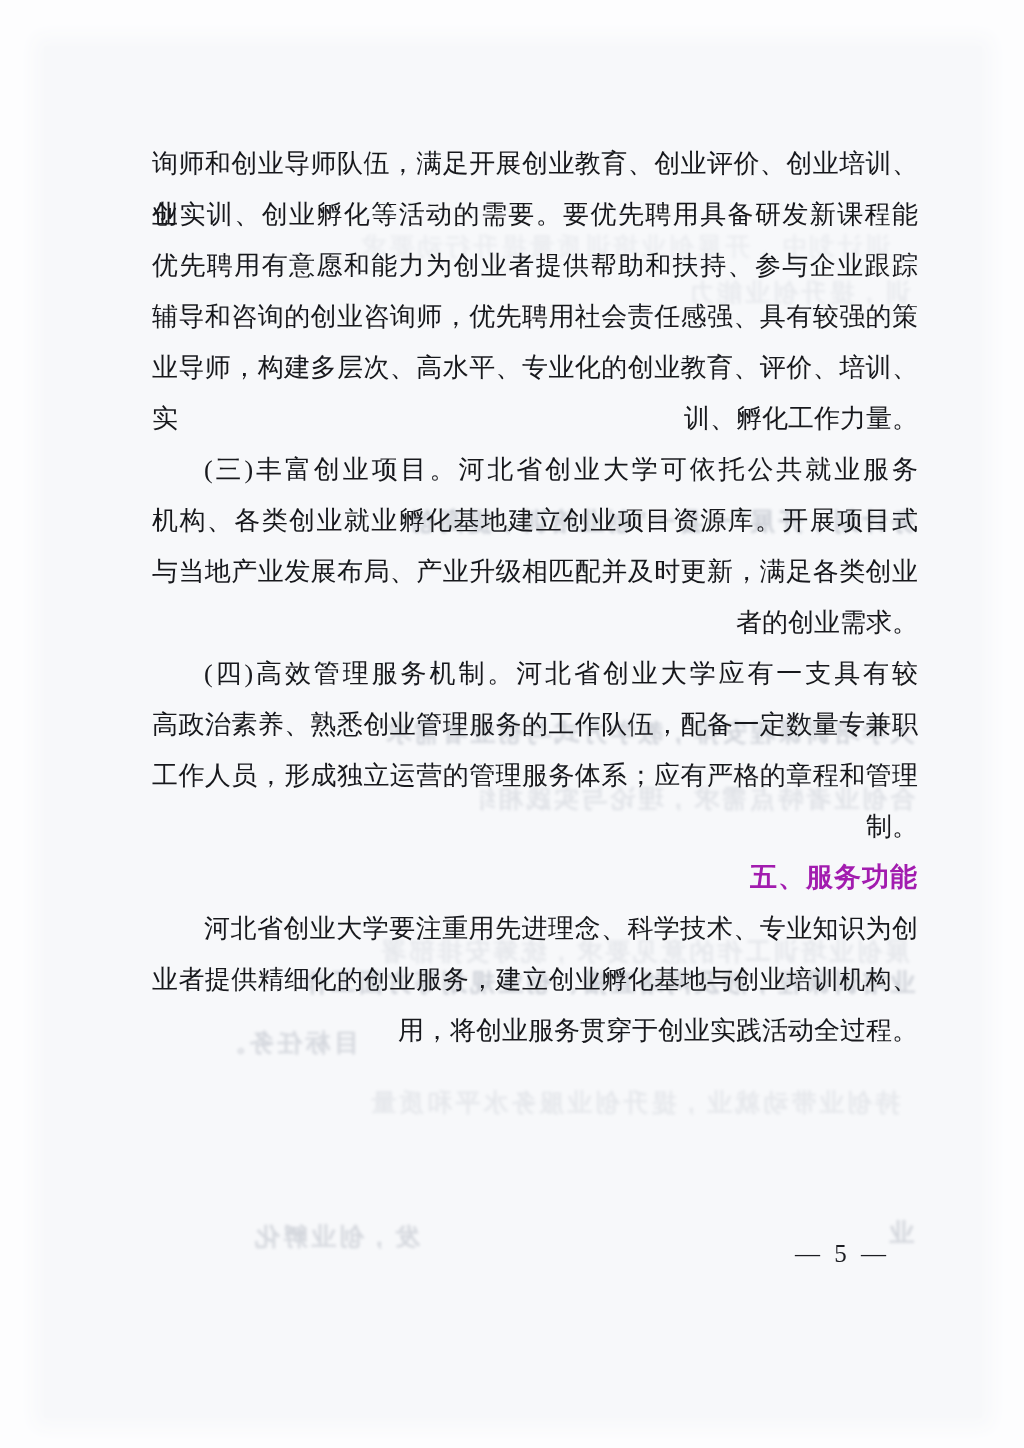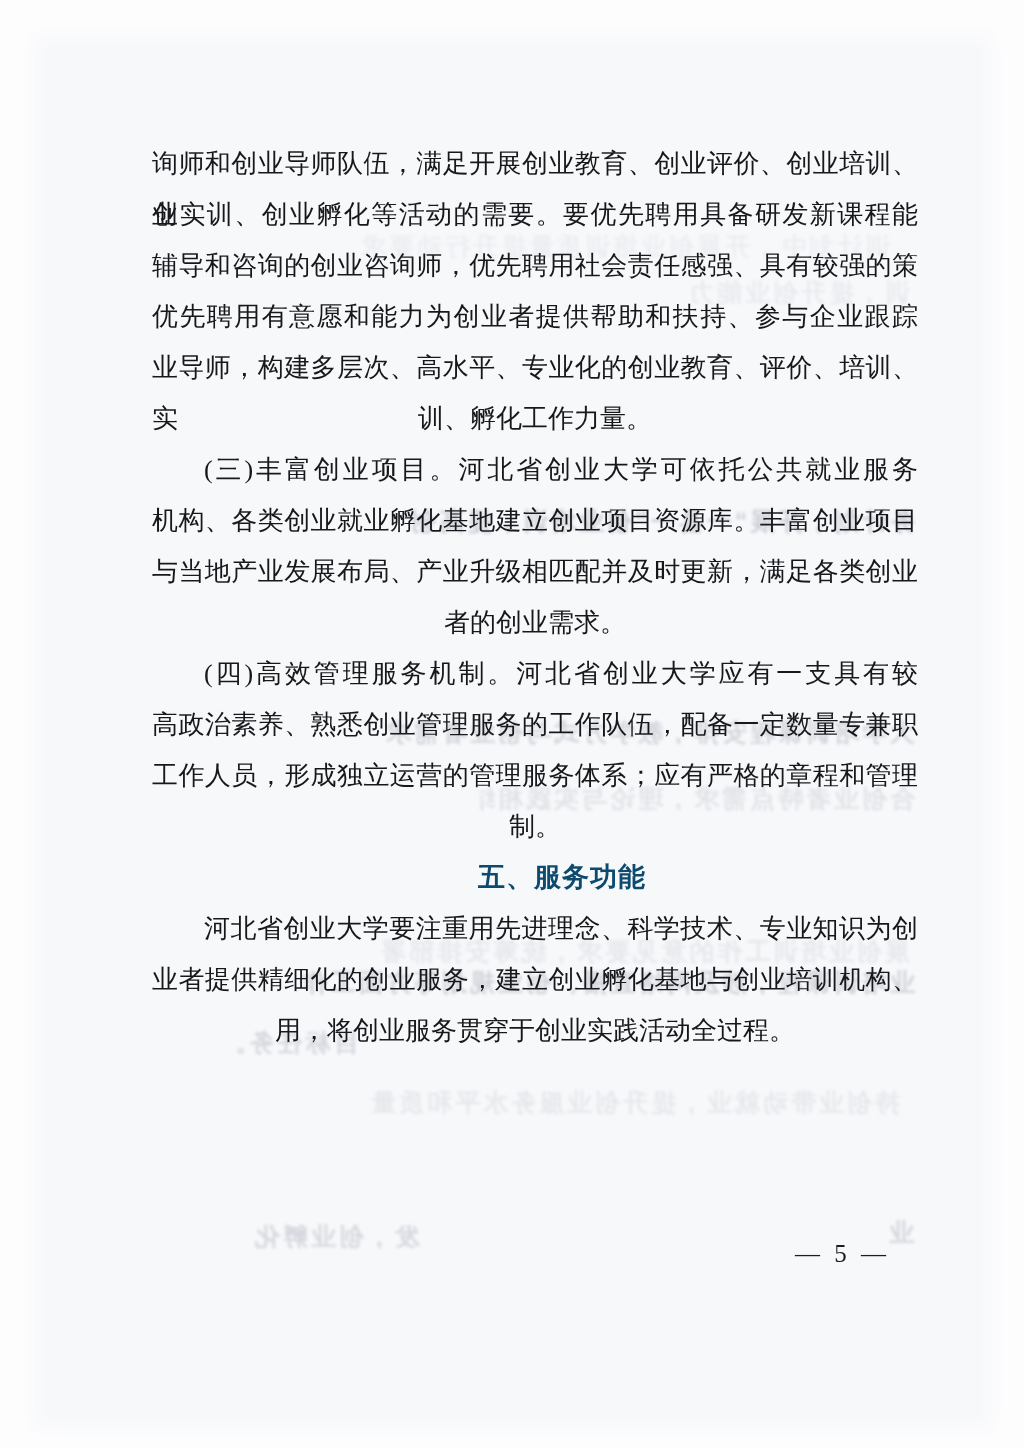--- a/index.html
+++ b/index.html
@@ -48,38 +48,38 @@
     left: 152px;
     top: 138px;
     width: 766px;
   }
   .line {
     height: 51px;
     line-height: 51px;
     font-size: 26px;
     color: #17181c;
     white-space: nowrap;
-    text-align: center;
+    text-align: right;
   }
   
   .line.j {
     text-align: justify;
     text-align-last: justify;
     text-justify: inter-character;
     white-space: normal;
   }
   .line.ind {
     text-indent: 2em;
   }
   .line.head {
     font-family: "Liberation Sans", "DejaVu Sans", sans-serif;
     font-weight: 700;
     font-size: 27px;
     letter-spacing: 1px;
-    color: #0c4a6e;
+    color: #a21caf;
   }
   .page-number {
     position: absolute;
     top: 1240px;
     right: 134px;
     font-size: 25px;
     letter-spacing: 4px;
     color: #1c1d22;
     font-family: "Liberation Serif", "DejaVu Serif", serif;
   }
@@ -100,26 +100,26 @@
       <div class="bleed" style="left: 200px; top: 966px; width: 715px; opacity: 0.28;">业培训课程，涉及网络直播、创业规划等方面工作</div>
       <div class="bleed" style="left: 148px; top: 1026px; width: 210px; opacity: 0.24;">目标任务。</div>
       <div class="bleed" style="left: 150px; top: 1086px; width: 750px; opacity: 0.12;">持创业带动就业，提升创业服务水平和质量</div>
       <div class="bleed" style="left: 140px; top: 1220px; width: 280px; opacity: 0.24;">发，创业孵化</div>
       <div class="bleed" style="left: 868px; top: 1216px; width: 46px; opacity: 0.26;">业</div>
     </div>
 
   <div class="doc-body" id="doc-body">
       <div class="line j">询师和创业导师队伍，满足开展创业教育、创业评价、创业培训、创</div>
       <div class="line j">业实训、创业孵化等活动的需要。要优先聘用具备研发新课程能</div>
+      <div class="line j">优先聘用有意愿和能力为创业者提供帮助和扶持、参与企业跟踪</div>
       <div class="line j">辅导和咨询的创业咨询师，优先聘用社会责任感强、具有较强的策</div>
-      <div class="line j">优先聘用有意愿和能力为创业者提供帮助和扶持、参与企业跟踪</div>
       <div class="line j">业导师，构建多层次、高水平、专业化的创业教育、评价、培训、实</div>
       <div class="line">训、孵化工作力量。</div>
       <div class="line j ind">(三)丰富创业项目。河北省创业大学可依托公共就业服务</div>
-      <div class="line j">机构、各类创业就业孵化基地建立创业项目资源库。丰富创业项目</div>
+      <div class="line j">机构、各类创业就业孵化基地建立创业项目资源库。开展项目式</div>
       <div class="line j">与当地产业发展布局、产业升级相匹配并及时更新，满足各类创业</div>
       <div class="line">者的创业需求。</div>
       <div class="line j ind">(四)高效管理服务机制。河北省创业大学应有一支具有较</div>
       <div class="line j">高政治素养、熟悉创业管理服务的工作队伍，配备一定数量专兼职</div>
       <div class="line j">工作人员，形成独立运营的管理服务体系；应有严格的章程和管理</div>
       <div class="line">制。</div>
       <div class="line ind head">五、服务功能</div>
       <div class="line j ind">河北省创业大学要注重用先进理念、科学技术、专业知识为创</div>
       <div class="line j">业者提供精细化的创业服务，建立创业孵化基地与创业培训机构、</div>
       <div class="line">用，将创业服务贯穿于创业实践活动全过程。</div>

